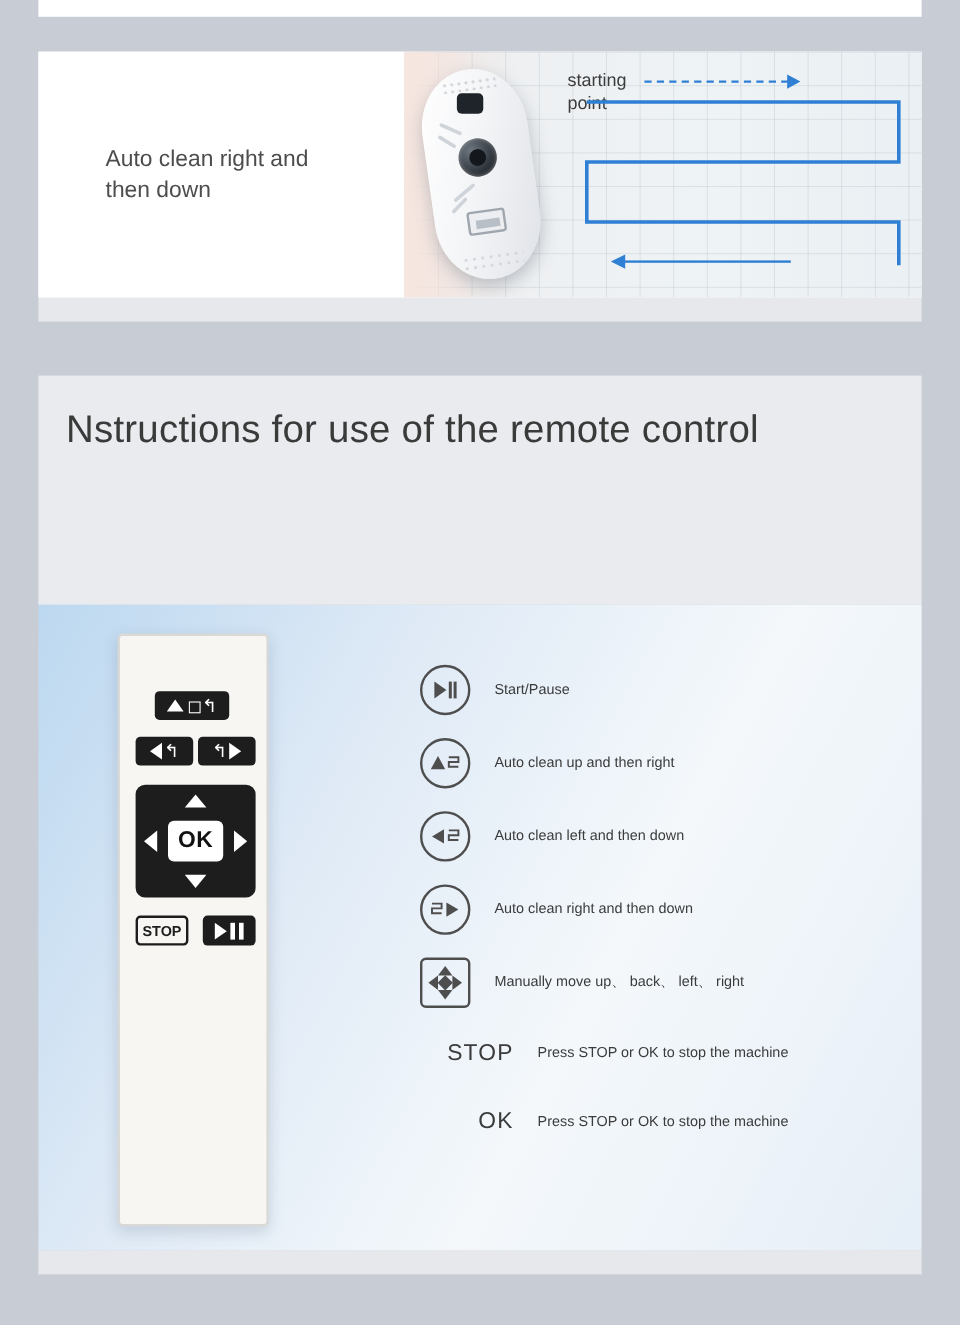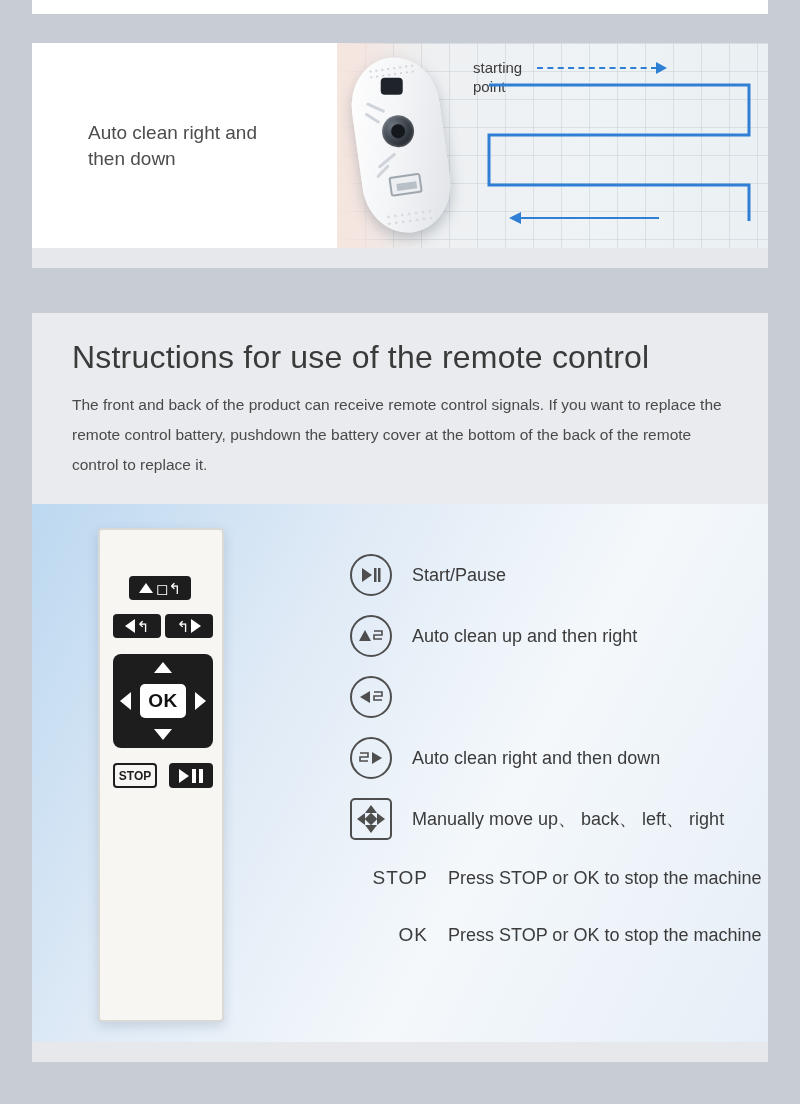--- a/index.html
+++ b/index.html
@@ -175,21 +175,21 @@
     background: #ffffff;
     opacity: .55;
   }
 
   
   .section-two {
     position: absolute;
     left: 32px; top: 313px;
     width: 736px; height: 191px;
     background: #e9ebee;
-    padding: 26px 30px 0 40px;
+    padding: 26px 30px 0 23px;
   }
   .section-title {
     font-size: 32px;
     color: #3a3a3a;
     font-weight: 400;
     margin: 0 0 14px 0;
     letter-spacing: .2px;
   }
   .section-desc {
     font-size: 15.5px;
@@ -348,21 +348,21 @@
     border-radius: 50%;
     display: flex; align-items: center; justify-content: center;
     flex: none;
     margin-right: 20px;
     color: #4e4e4e;
   }
   .legend-icon.square {
     border-radius: 5px;
   }
   .legend-text {
-    font-size: 18px;
+    font-size: 12px;
     color: #3b3b3b;
     line-height: 1.45;
   }
   .pad-cross {
     position: relative; width: 28px; height: 28px;
   }
   .pad-cross i {
     position: absolute; width: 0; height: 0;
   }
   .pad-cross .u { left: 50%; top: 0; transform: translateX(-50%);
@@ -439,21 +439,20 @@
       <div class="line"></div>
       <div class="head"></div>
     </div>
   </div>
 </div>
 
 <div class="band-gap"></div>
 
 <div class="section-two">
   <h1 class="section-title">Nstructions for use of the remote control</h1>
-  <p class="section-desc">The front and back of the product can receive remote control signals. If you want to replace the remote control battery, pushdown the battery cover at the bottom of the back of the remote control to replace it.</p>
 </div>
 
 <div class="remote-panel">
 
   <div class="remote">
 
     <div class="btn-dark r-up">
       <span class="glyph-tri-u"></span>
       <span class="glyph-snake">◻↰</span>
     </div>
@@ -507,20 +506,21 @@
       <span class="legend-text">Auto clean up and then right</span>
     </div>
 
     <div class="legend-row">
       <span class="legend-icon">
         <svg width="26" height="16" viewBox="0 0 26 16">
           <polygon points="12,2 2,8 12,14" fill="#4e4e4e"></polygon>
           <path d="M16 3 h8 v4 h-8 v4 h8" fill="none" stroke="#4e4e4e" stroke-width="1.6"></path>
         </svg>
       </span>
+      <span class="legend-text">Auto clean left and then down</span>
     </div>
 
     <div class="legend-row">
       <span class="legend-icon">
         <svg width="26" height="16" viewBox="0 0 26 16">
           <path d="M2 3 h8 v4 h-8 v4 h8" fill="none" stroke="#4e4e4e" stroke-width="1.6"></path>
           <polygon points="14,2 24,8 14,14" fill="#4e4e4e"></polygon>
         </svg>
       </span>
       <span class="legend-text">Auto clean right and then down</span>

